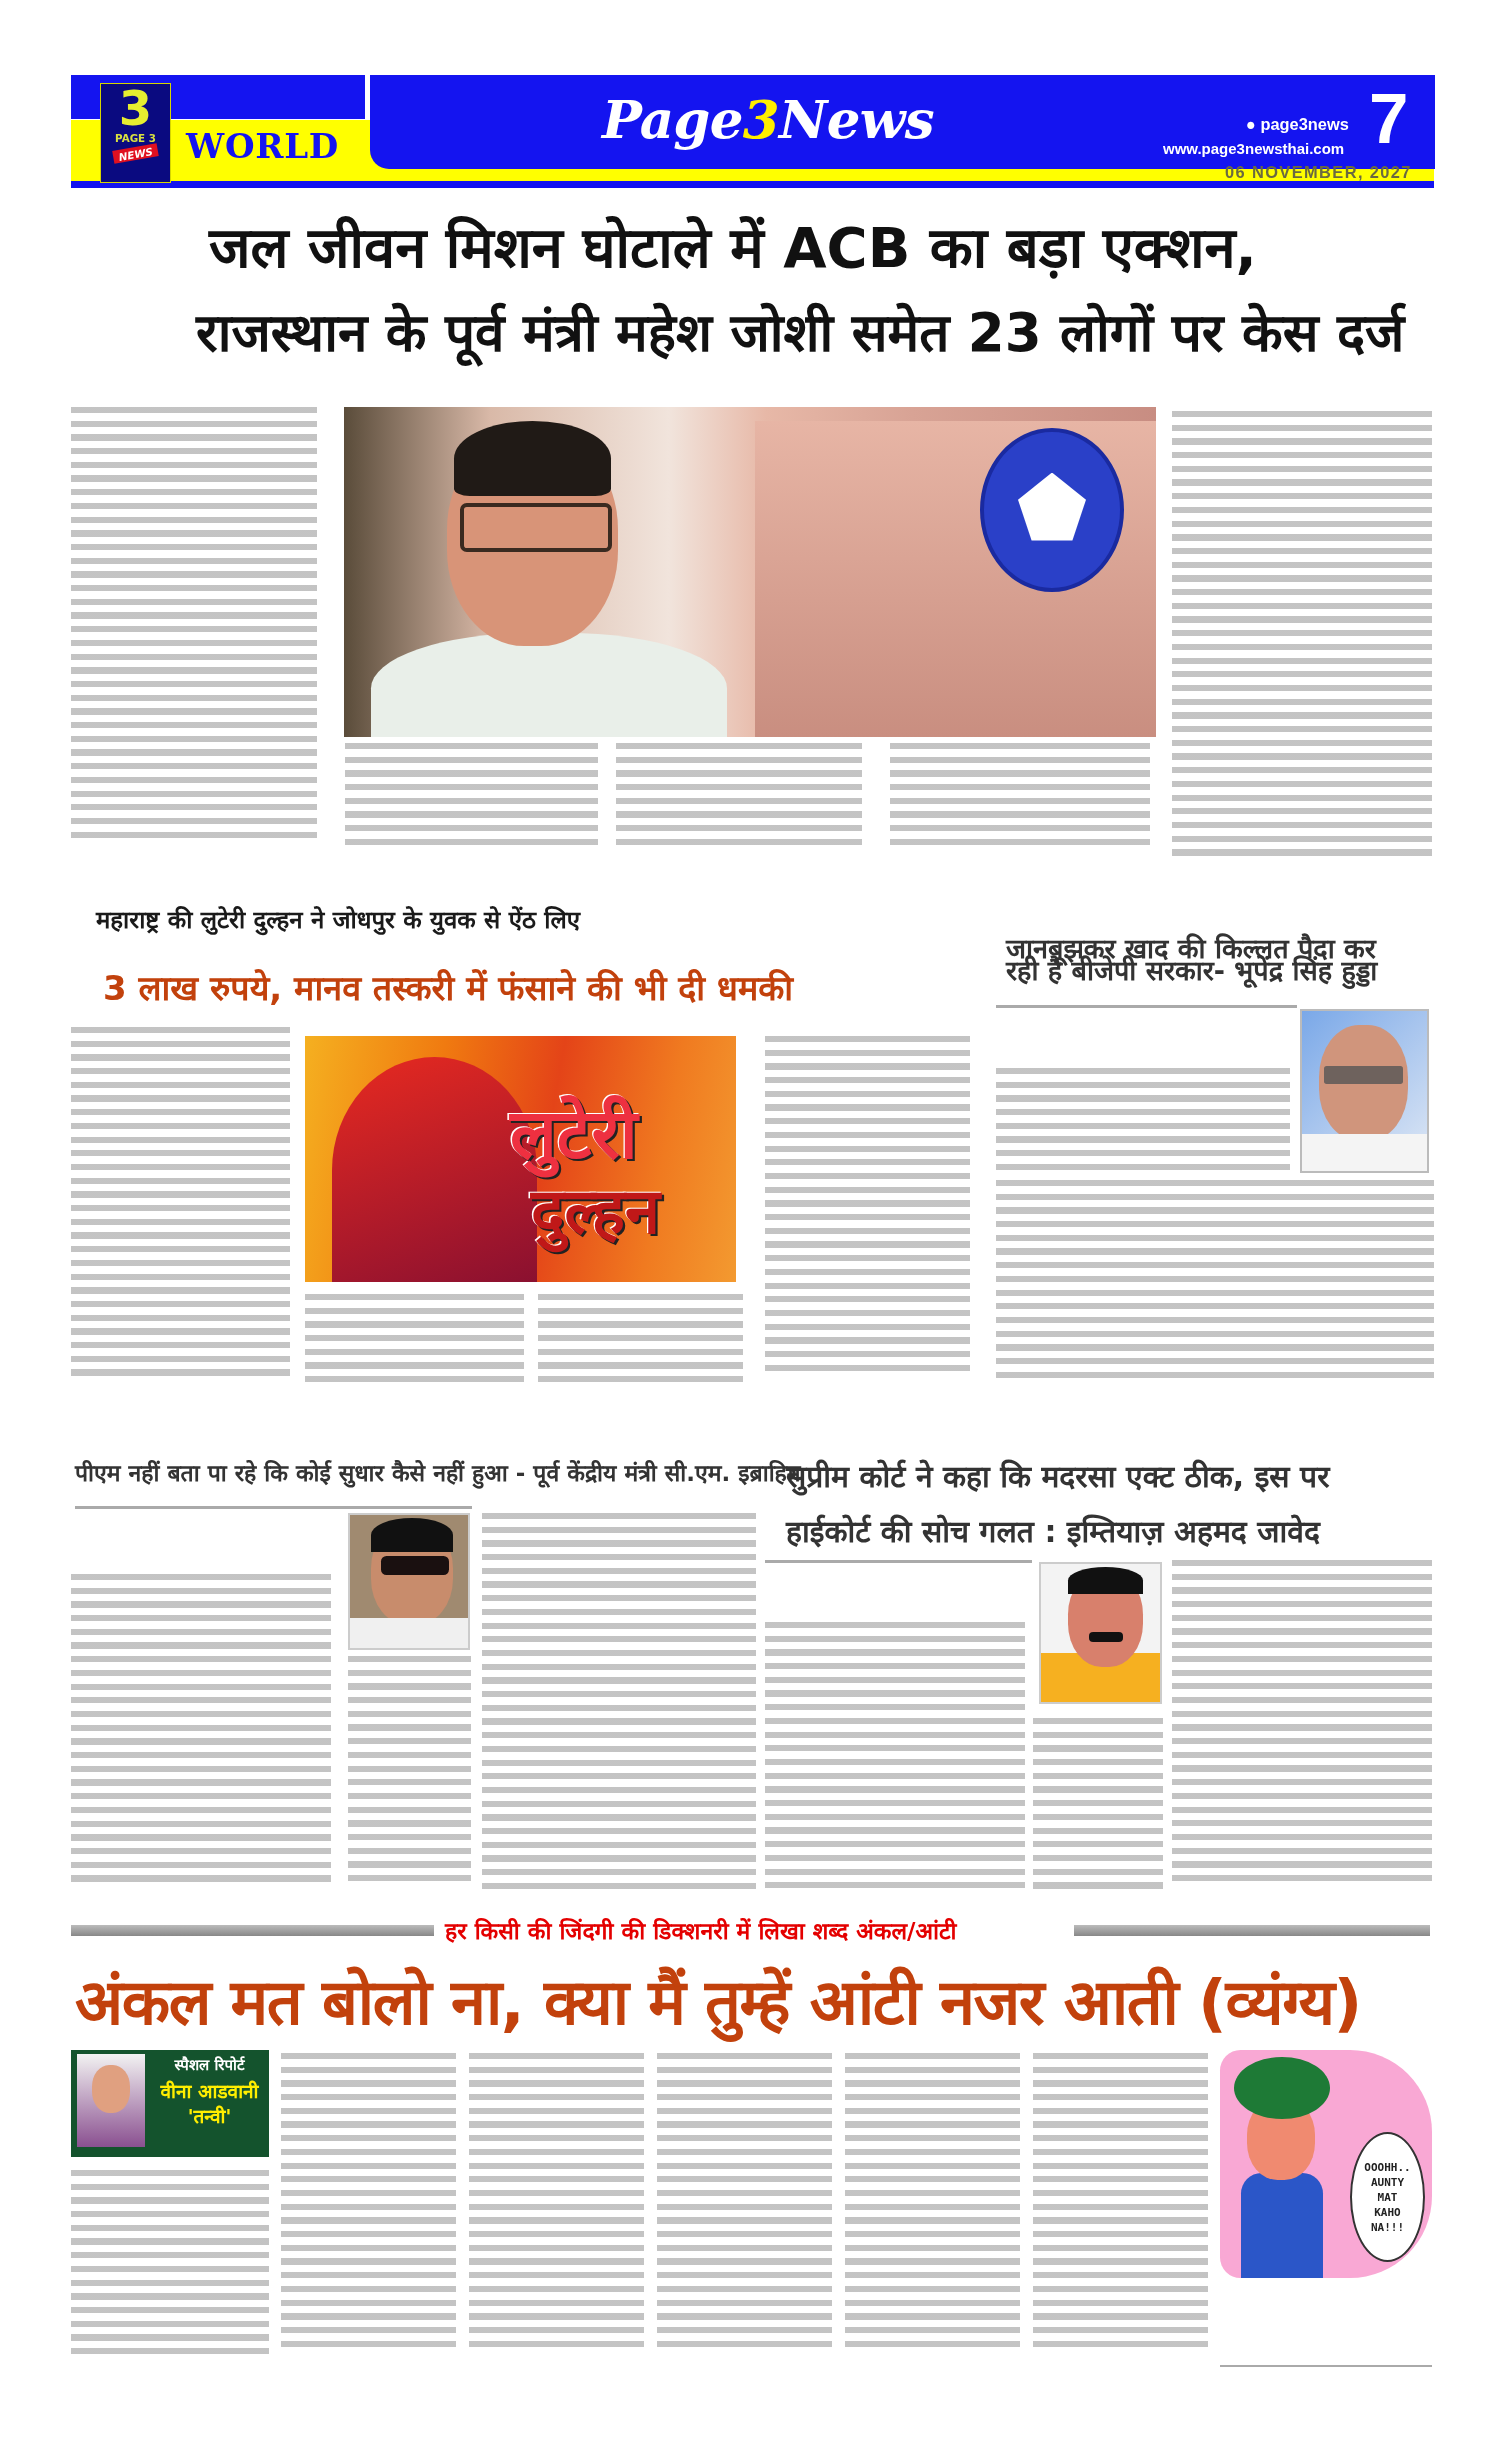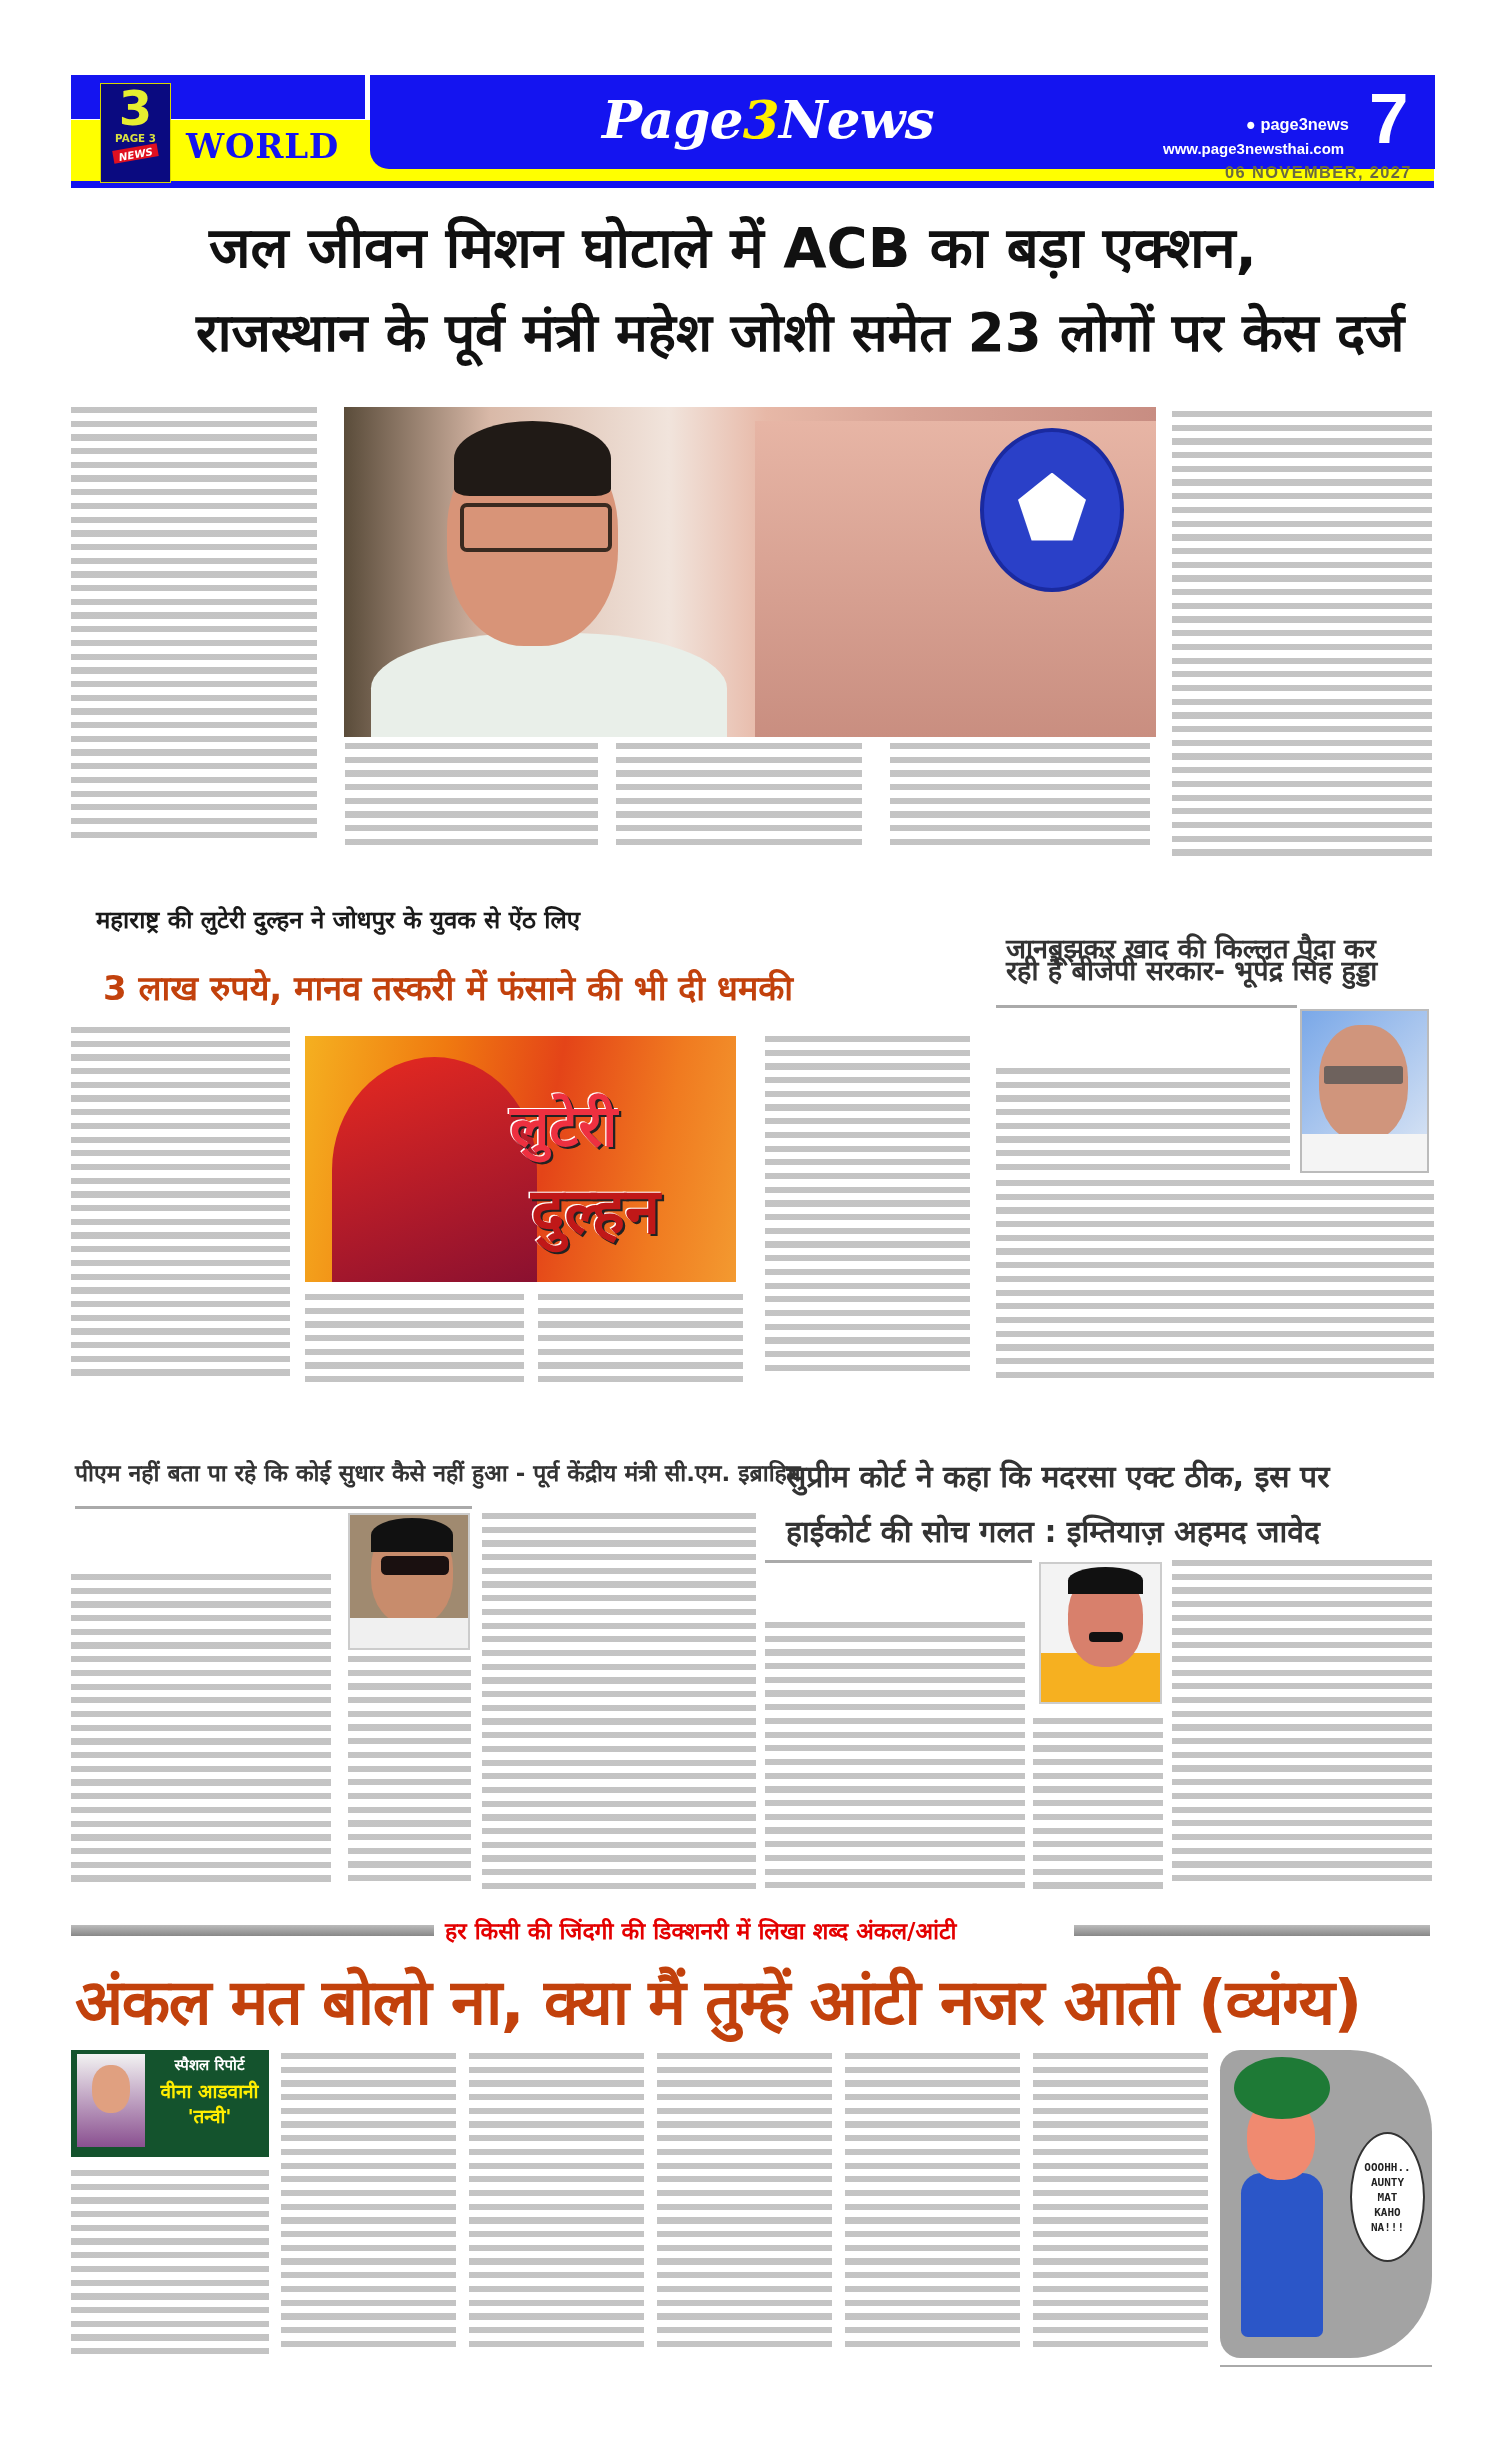--- a/index.html
+++ b/index.html
@@ -31,21 +31,21 @@
   .ph-mahesh .face{position:absolute;left:103px;top:27px;width:171px;height:212px;border-radius:45%;background:#d89478;}
   .ph-mahesh .hair{position:absolute;left:110px;top:13.7px;width:157px;height:75px;border-radius:50% 50% 10% 10%;background:#201a16;}
   .ph-mahesh .glasses{position:absolute;left:116px;top:96px;width:144px;height:41px;border:4.1px solid #3a2a20;border-radius:6.8px;}
   .ph-mahesh .shirt{position:absolute;left:27px;top:226px;width:356px;height:123px;border-radius:45% 45% 0 0;background:#e9efe9;}
   .ph-mahesh .building{position:absolute;left:411px;top:13.7px;width:401px;height:316px;background:linear-gradient(180deg,#e7b5a5,#c98e80);}
   .ph-mahesh .seal{position:absolute;left:636px;top:20.5px;width:144px;height:164px;border-radius:50%;background:#2a40c8;border:4.1px solid #1a2aa0;box-sizing:border-box;}
   .ph-mahesh .seal:after{content:"";position:absolute;left:34px;top:41px;width:68px;height:68px;background:#fff;clip-path:polygon(50% 0,100% 40%,80% 100%,20% 100%,0 40%);}
 
   .ph-dulhan{left:305px;top:1036px;width:431px;height:246px;background:linear-gradient(100deg,#f5b020 0%,#f07a10 30%,#e44418 55%,#f07a20 80%,#f39a30 100%);}
   .ph-dulhan .veil{position:absolute;left:27px;top:20.5px;width:205px;height:226px;border-radius:50% 50% 0 0;background:linear-gradient(160deg,#e82a20,#8a1030);}
-  .ph-dulhan .w1{position:absolute;left:205px;top:48px;font-family:"DejaVu Sans",sans-serif;font-weight:bold;font-size:58px;color:#ee3040;text-shadow:2.1px 2.1px 0 #222,-1.4px -1.4px 0 #fff;}
+  .ph-dulhan .w1{position:absolute;left:205px;top:48px;font-family:"DejaVu Sans",sans-serif;font-weight:bold;font-size:69px;color:#ee3040;text-shadow:2.1px 2.1px 0 #222,-1.4px -1.4px 0 #fff;}
   .ph-dulhan .w2{position:absolute;left:226px;top:130px;font-family:"DejaVu Sans",sans-serif;font-weight:bold;font-size:63px;color:#c01818;text-shadow:2.1px 2.1px 0 #222,-1.4px -1.4px 0 #fff;}
 
   .ph-hooda{left:1300px;top:1009px;width:129px;height:164px;background:linear-gradient(135deg,#7aa8e8,#dfe8f5);border:2.1px solid #bbb;box-sizing:border-box;}
   .ph-hooda .face{position:absolute;left:17px;top:13.7px;width:89px;height:116px;border-radius:45%;background:#d0957c;}
   .ph-hooda .glasses{position:absolute;left:22px;top:55px;width:79px;height:18px;background:#555;border-radius:2.7px;opacity:.8;}
   .ph-hooda .shirt{position:absolute;left:0;top:123px;width:129px;height:41px;background:#f4f4f4;}
 
   .ph-ibrahim{left:348px;top:1513px;width:122px;height:137px;background:#a08a70;border:2.1px solid #ccc;box-sizing:border-box;}
   .ph-ibrahim .face{position:absolute;left:20.5px;top:6.8px;width:82px;height:103px;border-radius:45%;background:#c88c6c;}
   .ph-ibrahim .hair{position:absolute;left:20.5px;top:3.4px;width:82px;height:34px;border-radius:50% 50% 0 0;background:#111;}
@@ -71,21 +71,21 @@
   .kicker-bar{top:1925px;height:11px;background:linear-gradient(180deg,#bbb,#888);}
   .kicker{left:445px;top:1914px;font-size:23px;font-weight:bold;color:#e40000;white-space:nowrap;font-family:"DejaVu Sans",sans-serif;}
   .h6{left:75px;top:1957px;font-size:63px;font-weight:bold;color:#c2410c;white-space:nowrap;font-family:"DejaVu Sans",sans-serif;letter-spacing:-1.4px;}
 
   .author{left:71px;top:2050px;width:198px;height:107px;background:#14532d;}
   .author .pic{position:absolute;left:5.5px;top:4.1px;width:68px;height:93px;background:linear-gradient(180deg,#f2f2f2,#8a5090);}
   .author .pic .face{position:absolute;left:15px;top:11px;width:38px;height:48px;border-radius:45%;background:#e0a080;}
   .author .lbl{position:absolute;left:82px;top:4.1px;width:113px;text-align:center;font-size:15px;font-weight:bold;color:#fff;}
   .author .nm{position:absolute;left:82px;top:29px;width:113px;text-align:center;font-size:19px;font-weight:bold;color:#ffee00;line-height:25px;}
 
-  .cartoon{left:1220px;top:2050px;width:212px;height:308px;background:#a3a3a3;border-radius:20.5px 82px 82px 20.5px;overflow:hidden;}
+  .cartoon{left:1220px;top:2050px;width:212px;height:228px;background:#f9a8d4;border-radius:20.5px 82px 82px 20.5px;overflow:hidden;}
   .cartoon .body{position:absolute;left:20.5px;top:123px;width:82px;height:164px;background:#2b56c8;border-radius:20.5px 20.5px 6.8px 6.8px;}
   .cartoon .head{position:absolute;left:27px;top:48px;width:68px;height:82px;border-radius:45%;background:#f08a70;}
   .cartoon .turban{position:absolute;left:13.7px;top:6.8px;width:96px;height:62px;border-radius:50%;background:#1e7a36;}
   .cartoon .bubble{position:absolute;left:130px;top:82px;width:75px;height:130px;border-radius:50%;background:#fff;border:2.1px solid #333;box-sizing:border-box;display:flex;align-items:center;justify-content:center;text-align:center;font-family:"DejaVu Sans Mono",monospace;font-weight:bold;font-size:11px;color:#222;line-height:15px;white-space:pre-line;}
   .cartoon .sig{position:absolute;left:185px;top:281px;font-size:16.4px;font-weight:bold;color:#222;}
 </style>
 </head>
 <body>
 
 <div class="abs mast-yellow"></div>

